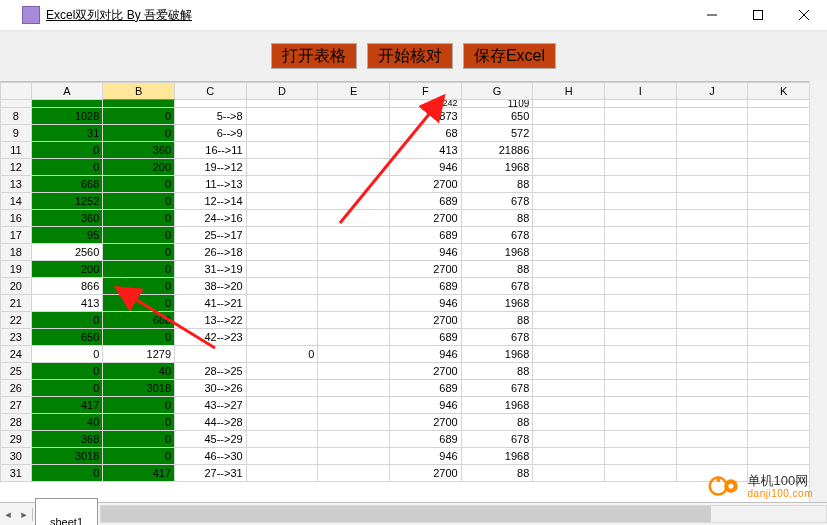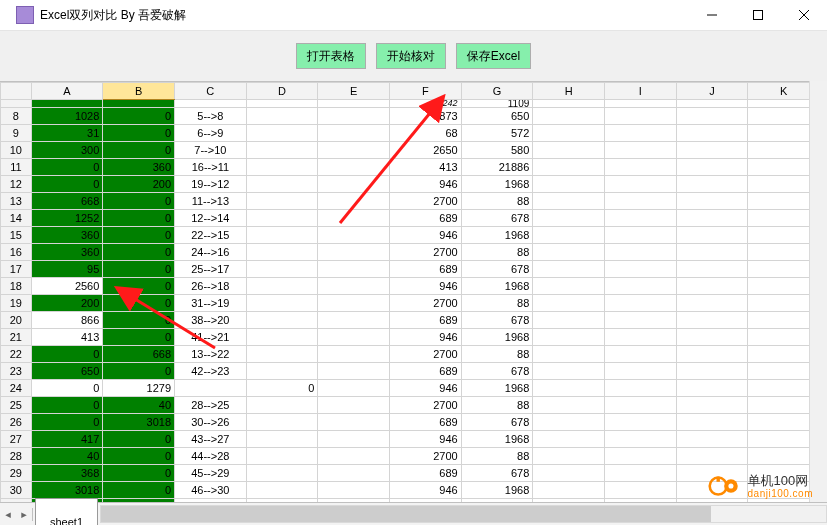--- a/index.html
+++ b/index.html
@@ -8,23 +8,24 @@
     font-family: "Microsoft YaHei", Arial, sans-serif;
     font-size: 12px;
     background: #fff;
     overflow: hidden;
     position: relative;
   }
   .titlebar {
     height: 30px;
     display: flex;
     align-items: center;
-    padding-left: 16px;
+    padding-left: 22px;
     border-bottom: 1px solid #e5e5e5;
     background: #fff;
+    text-decoration: underline;
   }
   .titlebar .app-icon {
     width: 16px; height: 16px;
     background: #a78bd8;
     border: 1px solid #7d5fb2;
     margin-right: 6px;
   }
   .titlebar .title-text {
     font-size: 12px;
     color: #000;
@@ -48,22 +49,22 @@
     display: flex;
     align-items: center;
     justify-content: center;
     gap: 10px;
     background: #f0f0f0;
     border-bottom: 1px solid #ccc;
   }
   .toolbar button {
     height: 26px;
     padding: 0 10px;
-    font-size: 12px;
-    background: #86efac;
+    font-size: 16px;
+    background: #c2410c;
     border: 1px solid #adadad;
     cursor: pointer;
     font-family: inherit;
   }
   .grid-area {
     position: absolute;
     top: 81px; bottom: 22px; left: 0; right: 0;
     overflow: hidden;
     border-top: 1px solid #c0c0c0;
   }
@@ -105,21 +106,21 @@
     color: #000;
     text-align: right;
   }
   .white-cell {
     background: #fff;
     color: #000;
     text-align: right;
     margin-top: 39px;
   }
   .cell-num { text-align: right; }
-  .cell-txt { text-align: center; }
+  .cell-txt { text-align: right; }
   .corner { background:#f3f3f3; width:30px; }
   .scroll-strip {
     position:absolute; right:0; top:81px; bottom:22px; width:17px;
     background:#f1f1f1; border-left:1px solid #dadada;
   }
   .sheet-tabs {
     position: absolute;
     bottom: 0; left: 0; right: 0;
     height: 22px;
     background: #f3f3f3;
@@ -236,21 +237,21 @@
         </tr>
       </thead>
     <tbody id="grid-body">
         <tr style="height: 7px;">
           <td class="rowhdr" style="height: 7px; line-height: 7px; font-size: 0px;">7</td>
           <td class="green-cell" style="height: 7px; line-height: 7px; font-size: 9px; overflow: hidden;"></td>
           <td class="green-cell" style="height: 7px; line-height: 7px; font-size: 9px; overflow: hidden;"></td>
           <td class="cell-txt" style="height: 7px; line-height: 7px; font-size: 9px; overflow: hidden;"></td>
           <td class="cell-num" style="height: 7px; line-height: 7px; font-size: 9px; overflow: hidden;"></td>
           <td style="height: 7px; line-height: 7px; font-size: 9px; overflow: hidden;"></td>
-          <td class="cell-num" style="height: 7px; line-height: 7px; font-size: 9px; overflow: hidden; font-style: italic;">242</td>
+          <td class="cell-num" style="height: 7px; line-height: 7px; font-size: 9px; overflow: hidden;">242</td>
           <td class="cell-num" style="height: 7px; line-height: 7px; font-size: 10px; overflow: hidden;">1109</td>
           <td style="height: 7px; line-height: 7px; font-size: 9px; overflow: hidden;"></td>
           <td style="height: 7px; line-height: 7px; font-size: 9px; overflow: hidden;"></td>
           <td style="height: 7px; line-height: 7px; font-size: 9px; overflow: hidden;"></td>
           <td style="height: 7px; line-height: 7px; font-size: 9px; overflow: hidden;"></td>
         </tr>
         <tr>
           <td class="rowhdr">8</td>
           <td class="green-cell">1028</td>
           <td class="green-cell">0</td>
@@ -272,34 +273,20 @@
           <td class="cell-num"></td>
           <td></td>
           <td class="cell-num">68</td>
           <td class="cell-num">572</td>
           <td></td>
           <td></td>
           <td></td>
           <td></td>
         </tr>
         <tr>
-          <td class="rowhdr">10</td>
-          <td class="green-cell">300</td>
-          <td class="green-cell">0</td>
-          <td class="cell-txt">7--&gt;10</td>
-          <td class="cell-num"></td>
-          <td></td>
-          <td class="cell-num">2650</td>
-          <td class="cell-num">580</td>
-          <td></td>
-          <td></td>
-          <td></td>
-          <td></td>
-        </tr>
-        <tr>
           <td class="rowhdr">11</td>
           <td class="green-cell">0</td>
           <td class="green-cell">360</td>
           <td class="cell-txt">16--&gt;11</td>
           <td class="cell-num"></td>
           <td></td>
           <td class="cell-num">413</td>
           <td class="cell-num">21886</td>
           <td></td>
           <td></td>
@@ -336,34 +323,20 @@
         </tr>
         <tr>
           <td class="rowhdr">14</td>
           <td class="green-cell">1252</td>
           <td class="green-cell">0</td>
           <td class="cell-txt">12--&gt;14</td>
           <td class="cell-num"></td>
           <td></td>
           <td class="cell-num">689</td>
           <td class="cell-num">678</td>
-          <td></td>
-          <td></td>
-          <td></td>
-          <td></td>
-        </tr>
-        <tr>
-          <td class="rowhdr">15</td>
-          <td class="green-cell">360</td>
-          <td class="green-cell">0</td>
-          <td class="cell-txt">22--&gt;15</td>
-          <td class="cell-num"></td>
-          <td></td>
-          <td class="cell-num">946</td>
-          <td class="cell-num">1968</td>
           <td></td>
           <td></td>
           <td></td>
           <td></td>
         </tr>
         <tr>
           <td class="rowhdr">16</td>
           <td class="green-cell">360</td>
           <td class="green-cell">0</td>
           <td class="cell-txt">24--&gt;16</td>

